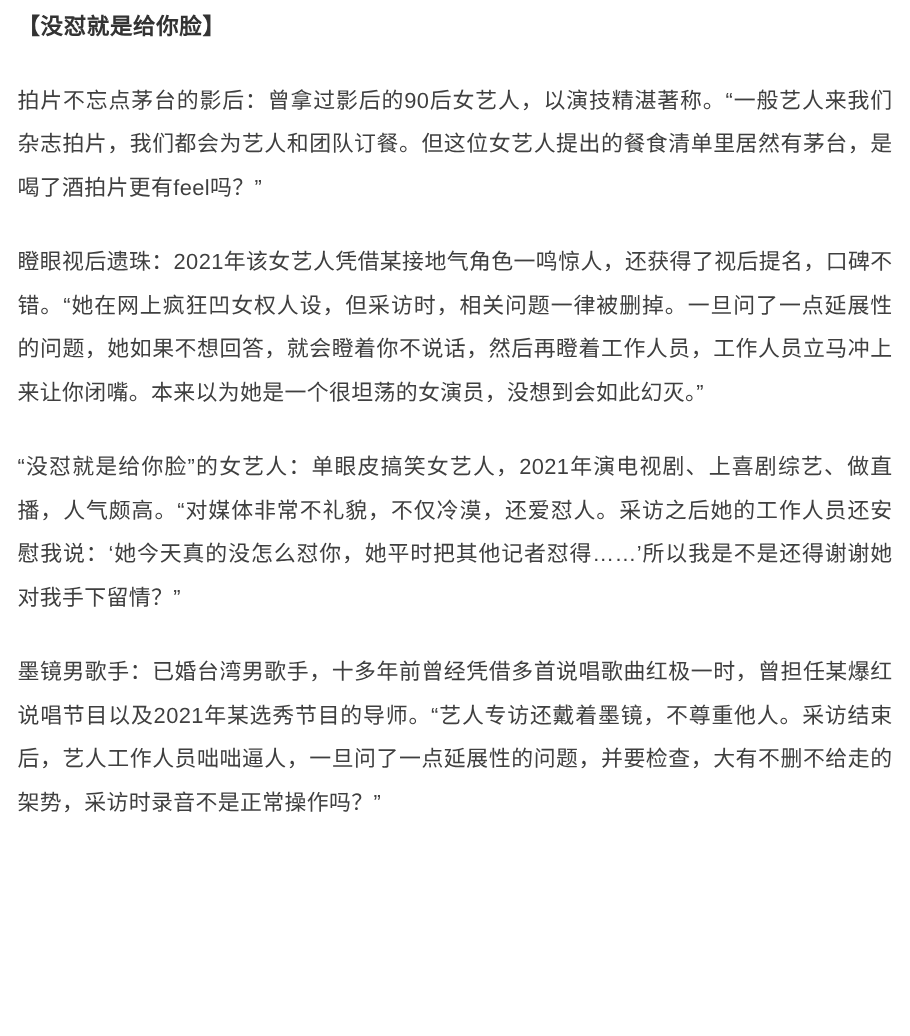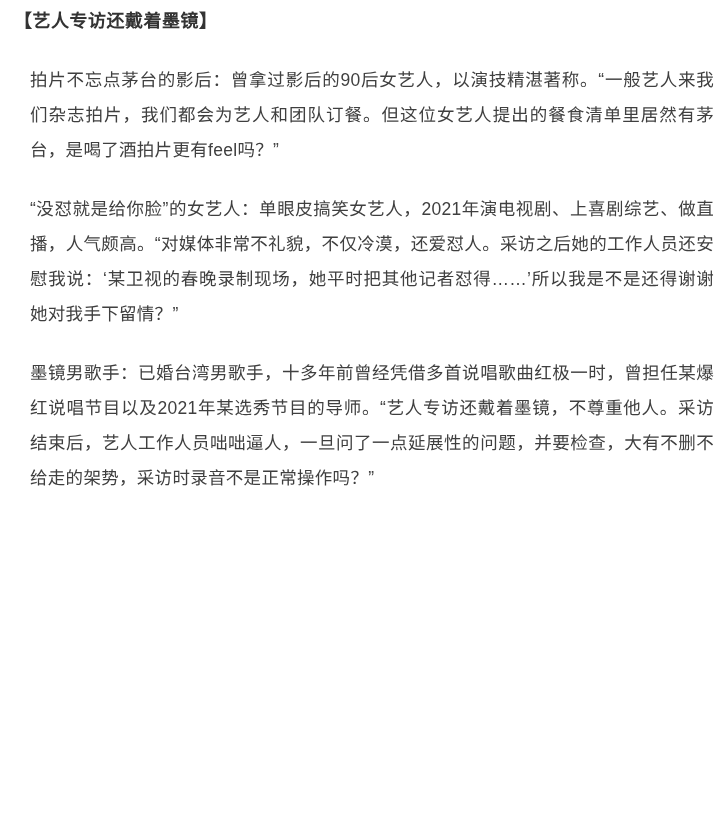--- a/index.html
+++ b/index.html
@@ -22,39 +22,40 @@
   }
   .article-title {
     margin: 0 0 24px 0;
     font-size: 18px;
     font-weight: 700;
     line-height: 35px;
     color: #333333;
     letter-spacing: 0.5px;
   }
   .article-paragraph {
-    margin: 0 0 24px 16px;
+    margin: 0 0 24px 0;
     font-size: 17.5px;
     font-weight: 400;
     line-height: 35px;
     text-align: justify;
     text-justify: inter-ideograph;
     word-break: break-all;
     letter-spacing: 0.3px;
   }
   .article-paragraph:last-child {
     margin-bottom: 0;
   }
 </style>
 </head>
 <body>
 
 <article class="article">
-  <h1 class="article-title">【艺人专访还戴着墨镜】</h1>
+  <h1 class="article-title">【没怼就是给你脸】</h1>
 
   <p class="article-paragraph">拍片不忘点茅台的影后：曾拿过影后的90后女艺人，以演技精湛著称。“一般艺人来我们杂志拍片，我们都会为艺人和团队订餐。但这位女艺人提出的餐食清单里居然有茅台，是喝了酒拍片更有feel吗？”</p>
 
 
+  <p class="article-paragraph">瞪眼视后遗珠：2021年该女艺人凭借某接地气角色一鸣惊人，还获得了视后提名，口碑不错。“她在网上疯狂凹女权人设，但采访时，相关问题一律被删掉。一旦问了一点延展性的问题，她如果不想回答，就会瞪着你不说话，然后再瞪着工作人员，工作人员立马冲上来让你闭嘴。本来以为她是一个很坦荡的女演员，没想到会如此幻灭。”</p>
 
-  <p class="article-paragraph">“没怼就是给你脸”的女艺人：单眼皮搞笑女艺人，2021年演电视剧、上喜剧综艺、做直播，人气颇高。“对媒体非常不礼貌，不仅冷漠，还爱怼人。采访之后她的工作人员还安慰我说：‘某卫视的春晚录制现场，她平时把其他记者怼得……’所以我是不是还得谢谢她对我手下留情？”</p>
+  <p class="article-paragraph">“没怼就是给你脸”的女艺人：单眼皮搞笑女艺人，2021年演电视剧、上喜剧综艺、做直播，人气颇高。“对媒体非常不礼貌，不仅冷漠，还爱怼人。采访之后她的工作人员还安慰我说：‘她今天真的没怎么怼你，她平时把其他记者怼得……’所以我是不是还得谢谢她对我手下留情？”</p>
 
   <p class="article-paragraph">墨镜男歌手：已婚台湾男歌手，十多年前曾经凭借多首说唱歌曲红极一时，曾担任某爆红说唱节目以及2021年某选秀节目的导师。“艺人专访还戴着墨镜，不尊重他人。采访结束后，艺人工作人员咄咄逼人，一旦问了一点延展性的问题，并要检查，大有不删不给走的架势，采访时录音不是正常操作吗？”</p>
 </article>
 
 </body></html>

